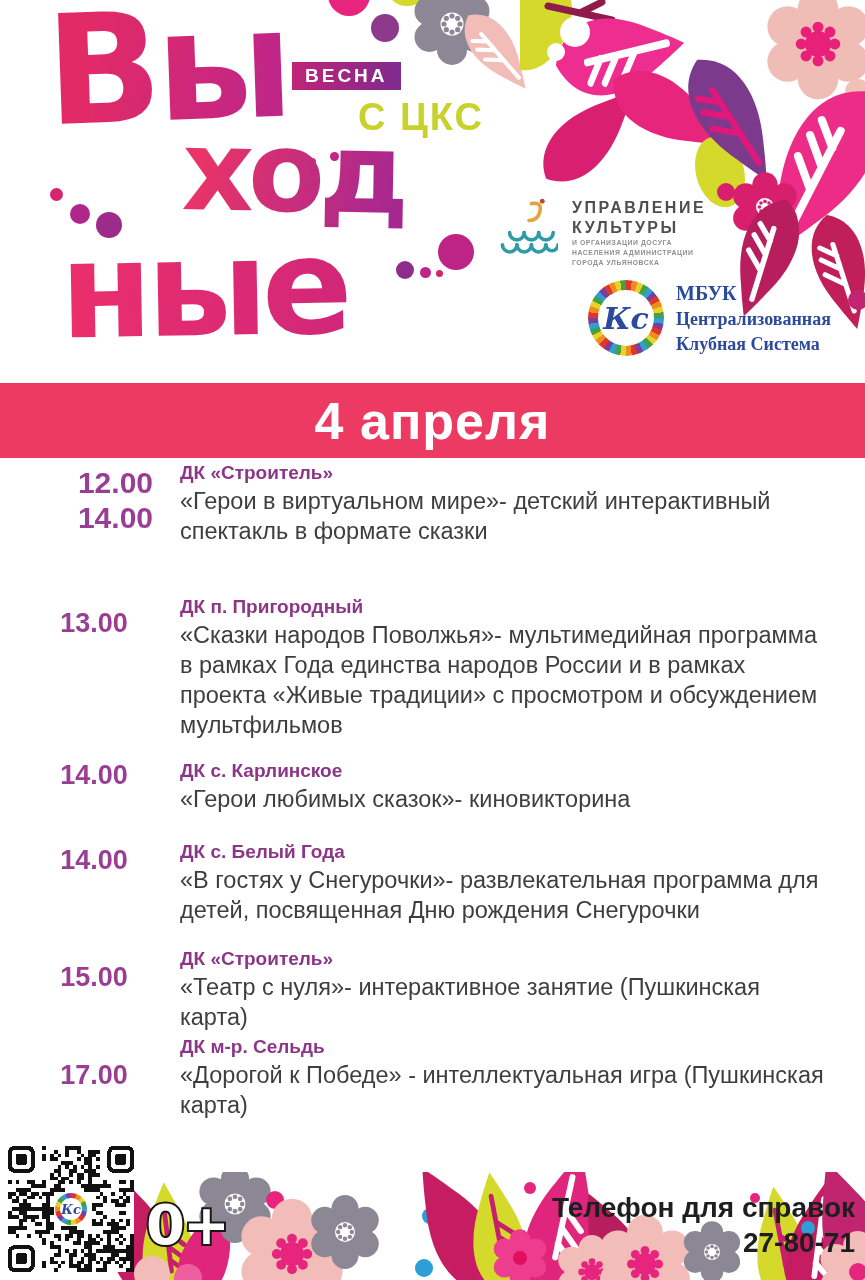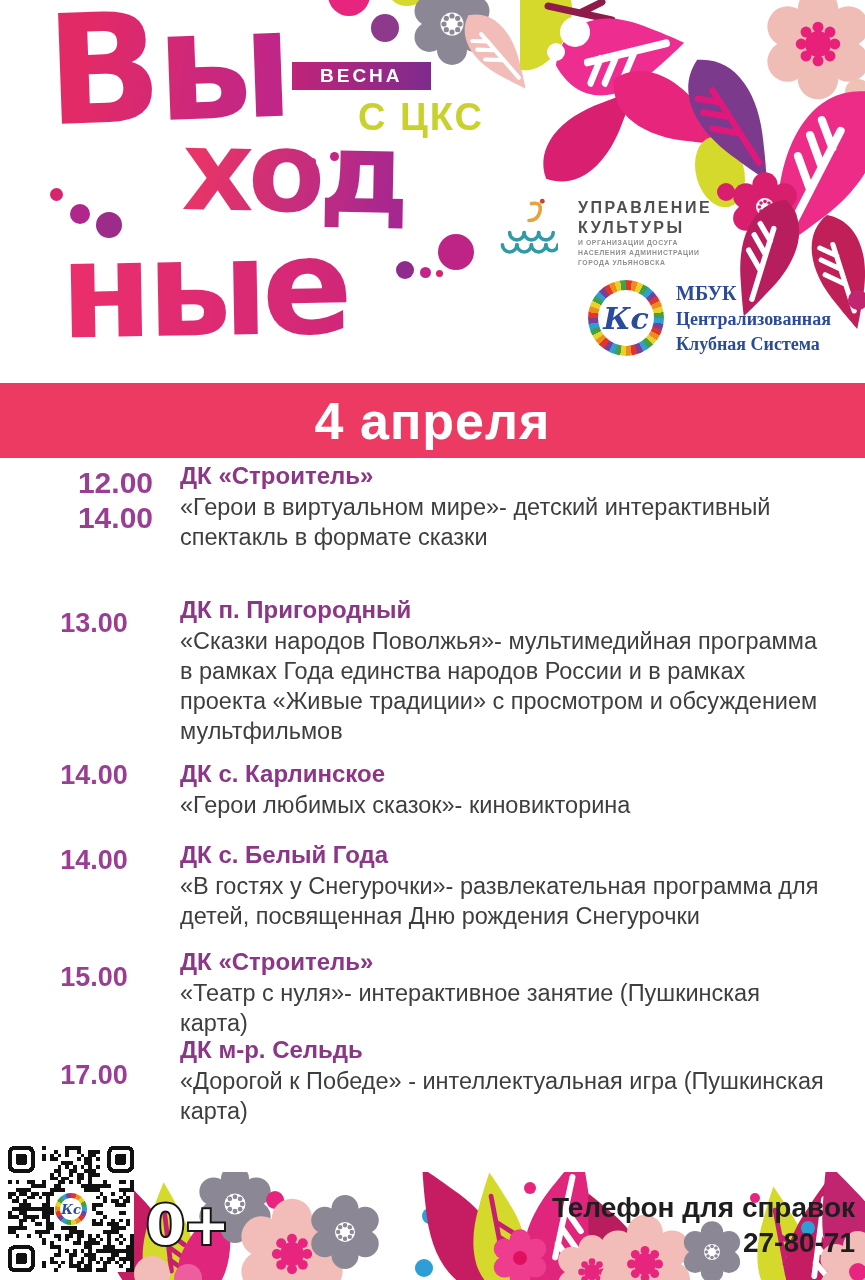--- a/index.html
+++ b/index.html
@@ -17,32 +17,32 @@
     z-index:3;white-space:nowrap;
   }
   .t1{left:46px;top:-8px;font-size:152px;transform:rotate(-2deg);}
   .t2{left:182px;top:116px;font-size:112px;transform:rotate(1deg);
       background:linear-gradient(100deg,#E93467 10%,#A62790 95%);
       -webkit-background-clip:text;background-clip:text;}
   .t3{left:60px;top:222px;font-size:134px;transform:rotate(-1deg);
       background:linear-gradient(95deg,#ED2F6B,#D02779);
       -webkit-background-clip:text;background-clip:text;}
   .season-badge{
-    position:absolute;left:292px;top:62px;padding:3px 28px;
+    position:absolute;left:292px;top:62px;padding:3px 13px;
     background:linear-gradient(90deg,#C02478,#7E2B8E);
     color:#fff;font-weight:bold;font-size:19px;letter-spacing:3px;z-index:4;
   }
   .subtitle-cks{
     position:absolute;left:358px;top:96px;font-size:38px;font-weight:bold;
     color:#C9D22D;letter-spacing:2px;z-index:4;
   }
   
   .dot{position:absolute;border-radius:50%;z-index:2;}
   
-  .culture-logo{position:absolute;left:500px;top:198px;display:flex;gap:20px;z-index:3;}
+  .culture-logo{position:absolute;left:500px;top:198px;display:flex;gap:14px;z-index:3;}
   .culture-text .big{font-size:16px;font-weight:bold;color:#4F4F4F;letter-spacing:2.5px;line-height:1.25;}
   .culture-text .small{font-size:6.8px;font-weight:bold;color:#8F8F8F;letter-spacing:.6px;line-height:1.5;}
   .culture-text .small:first-of-type{margin-top:4px;}
   .cks-logo{position:absolute;left:588px;top:280px;display:flex;gap:12px;align-items:center;z-index:3;}
   .emblem{
     width:76px;height:76px;border-radius:50%;position:relative;flex:0 0 auto;
     background:repeating-conic-gradient(#E0352C 0 9deg,#EE8D1F 9deg 18deg,#E8D22A 18deg 27deg,#43A046 27deg 36deg,#2D9FD6 36deg 45deg,#7C3F97 45deg 54deg);
   }
   .emblem::after{content:"";position:absolute;inset:10px;background:#fff;border-radius:50%;}
   .emblem .glyph{
@@ -61,21 +61,21 @@
   .date-banner span{color:#fff;font-weight:bold;font-size:52px;letter-spacing:1px;}
   
   .row{position:absolute;left:0;right:0;}
   .time{
     position:absolute;left:35px;width:118px;text-align:center;
     color:#9A3E94;font-weight:bold;font-size:27px;line-height:1.15;white-space:pre-line;
   }
   .time.double{font-size:30px;line-height:1.0;}
   .time.double{line-height:1.15;text-align:right;}
   .content{position:absolute;left:180px;width:648px;}
-  .venue{font-size:24px;font-weight:bold;color:#8C3688;margin-bottom:3px;}
+  .venue{font-size:19px;font-weight:bold;color:#8C3688;margin-bottom:3px;}
   .desc{font-size:23.5px;color:#3E3E3E;line-height:1.27;}
   #r1{top:462px;} #r1 .time{top:4px;}
   #r2{top:596px;} #r2 .time{top:12px;}
   #r3{top:760px;} #r3 .time{top:0px;}
   #r4{top:841px;} #r4 .time{top:4px;}
   #r5{top:948px;} #r5 .time{top:14px;}
   #r6{top:1036px;} #r6 .time{top:24px;}
   
   .qr{position:absolute;left:8px;top:1146px;width:126px;height:126px;background:#fff;z-index:7;}
   .qr svg{display:block;}

